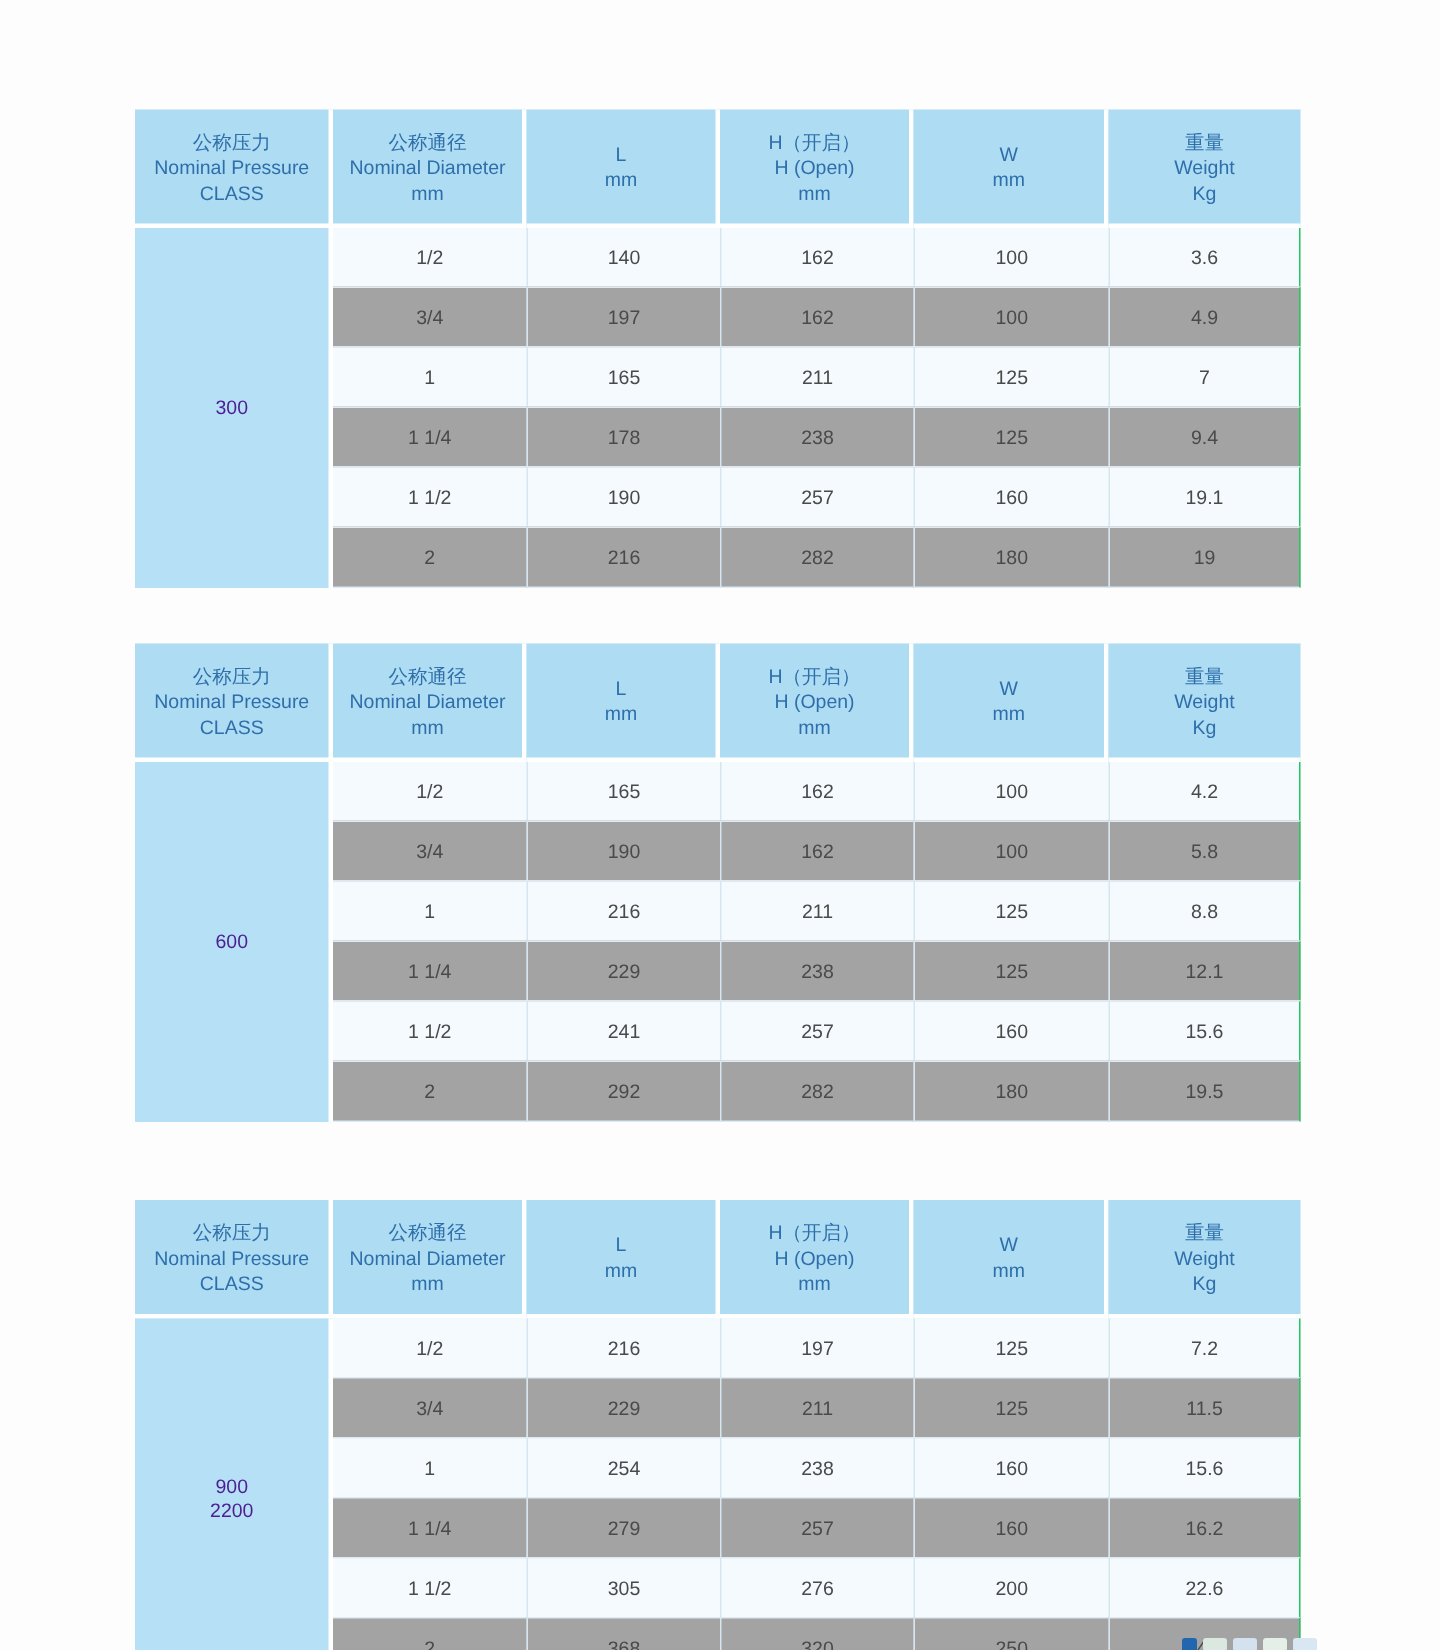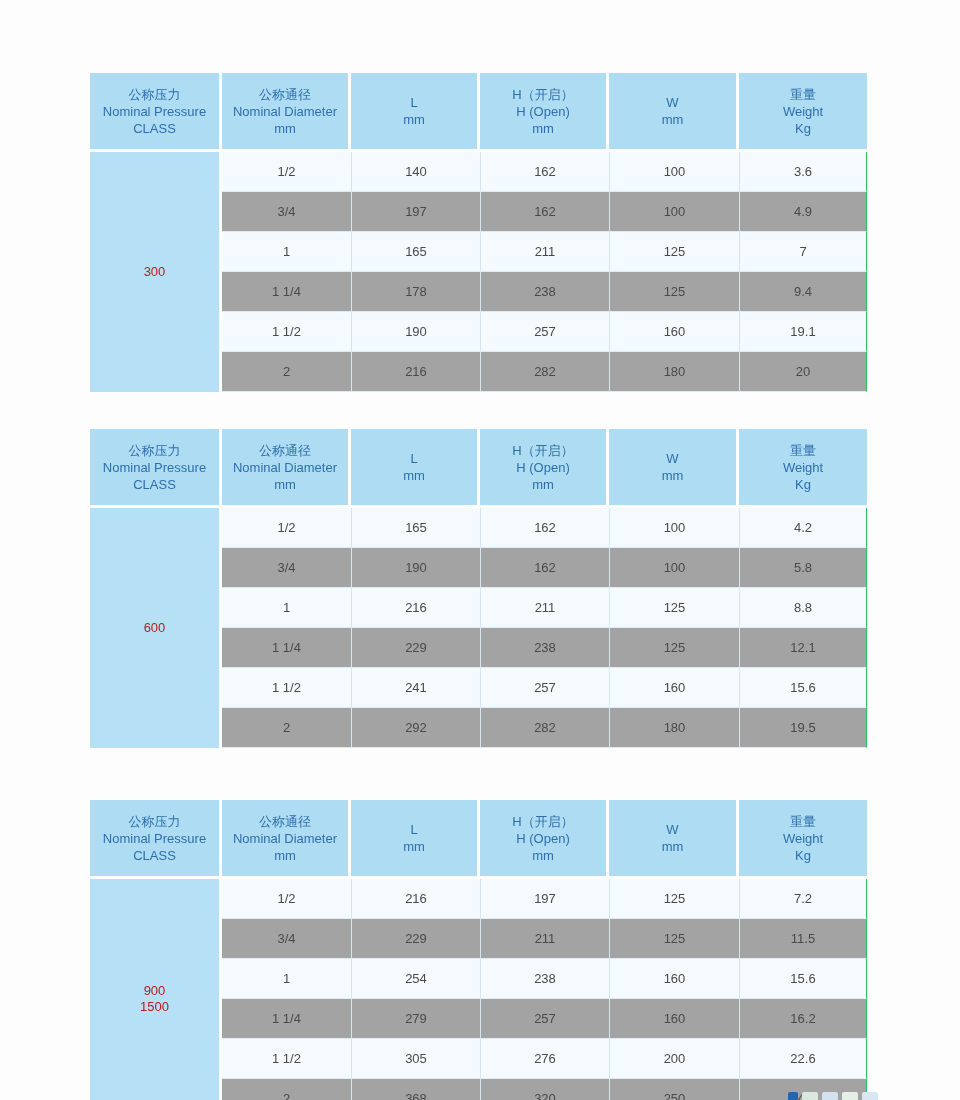--- a/index.html
+++ b/index.html
@@ -34,21 +34,21 @@
     text-align: center;
     vertical-align: middle;
     padding: 0;
     border-right: 3px solid #ffffff;
     border-bottom: 3px solid #ffffff;
   }
   th:last-child { border-right: none; }
 
   td.class-cell {
     background: #b6e0f5;
-    color: #b91c1c;
+    color: #4c1d95;
     font-size: 13px;
     line-height: 16px;
     text-align: center;
     vertical-align: middle;
     padding: 0;
     border-right: 3px solid #ffffff;
   }
 
   td.dcell {
     height: 39px;
@@ -175,21 +175,21 @@
             <td class="dcell">190</td>
             <td class="dcell">257</td>
             <td class="dcell">160</td>
             <td class="dcell">19.1</td>
           </tr>
           <tr class="even">
             <td class="dcell">2</td>
             <td class="dcell">216</td>
             <td class="dcell">282</td>
             <td class="dcell">180</td>
-            <td class="dcell">20</td>
+            <td class="dcell">19</td>
           </tr>
         </tbody>
     </table>
   </section>
 
   <section class="tbl-section t1">
     <table>
       <colgroup>
         <col style="width:132px">
           <col style="width:129px">
@@ -319,21 +319,21 @@
               <div>重量</div>
               <div>Weight</div>
               <div>Kg</div>
             </th>
           </tr>
         </thead>
       <tbody>
           <tr class="odd">
             <td rowspan="6" class="class-cell">
               <div>900</div>
-              <div>1500</div>
+              <div>2200</div>
             </td>
             <td class="dcell">1/2</td>
             <td class="dcell">216</td>
             <td class="dcell">197</td>
             <td class="dcell">125</td>
             <td class="dcell">7.2</td>
           </tr>
           <tr class="even">
             <td class="dcell">3/4</td>
             <td class="dcell">229</td>

